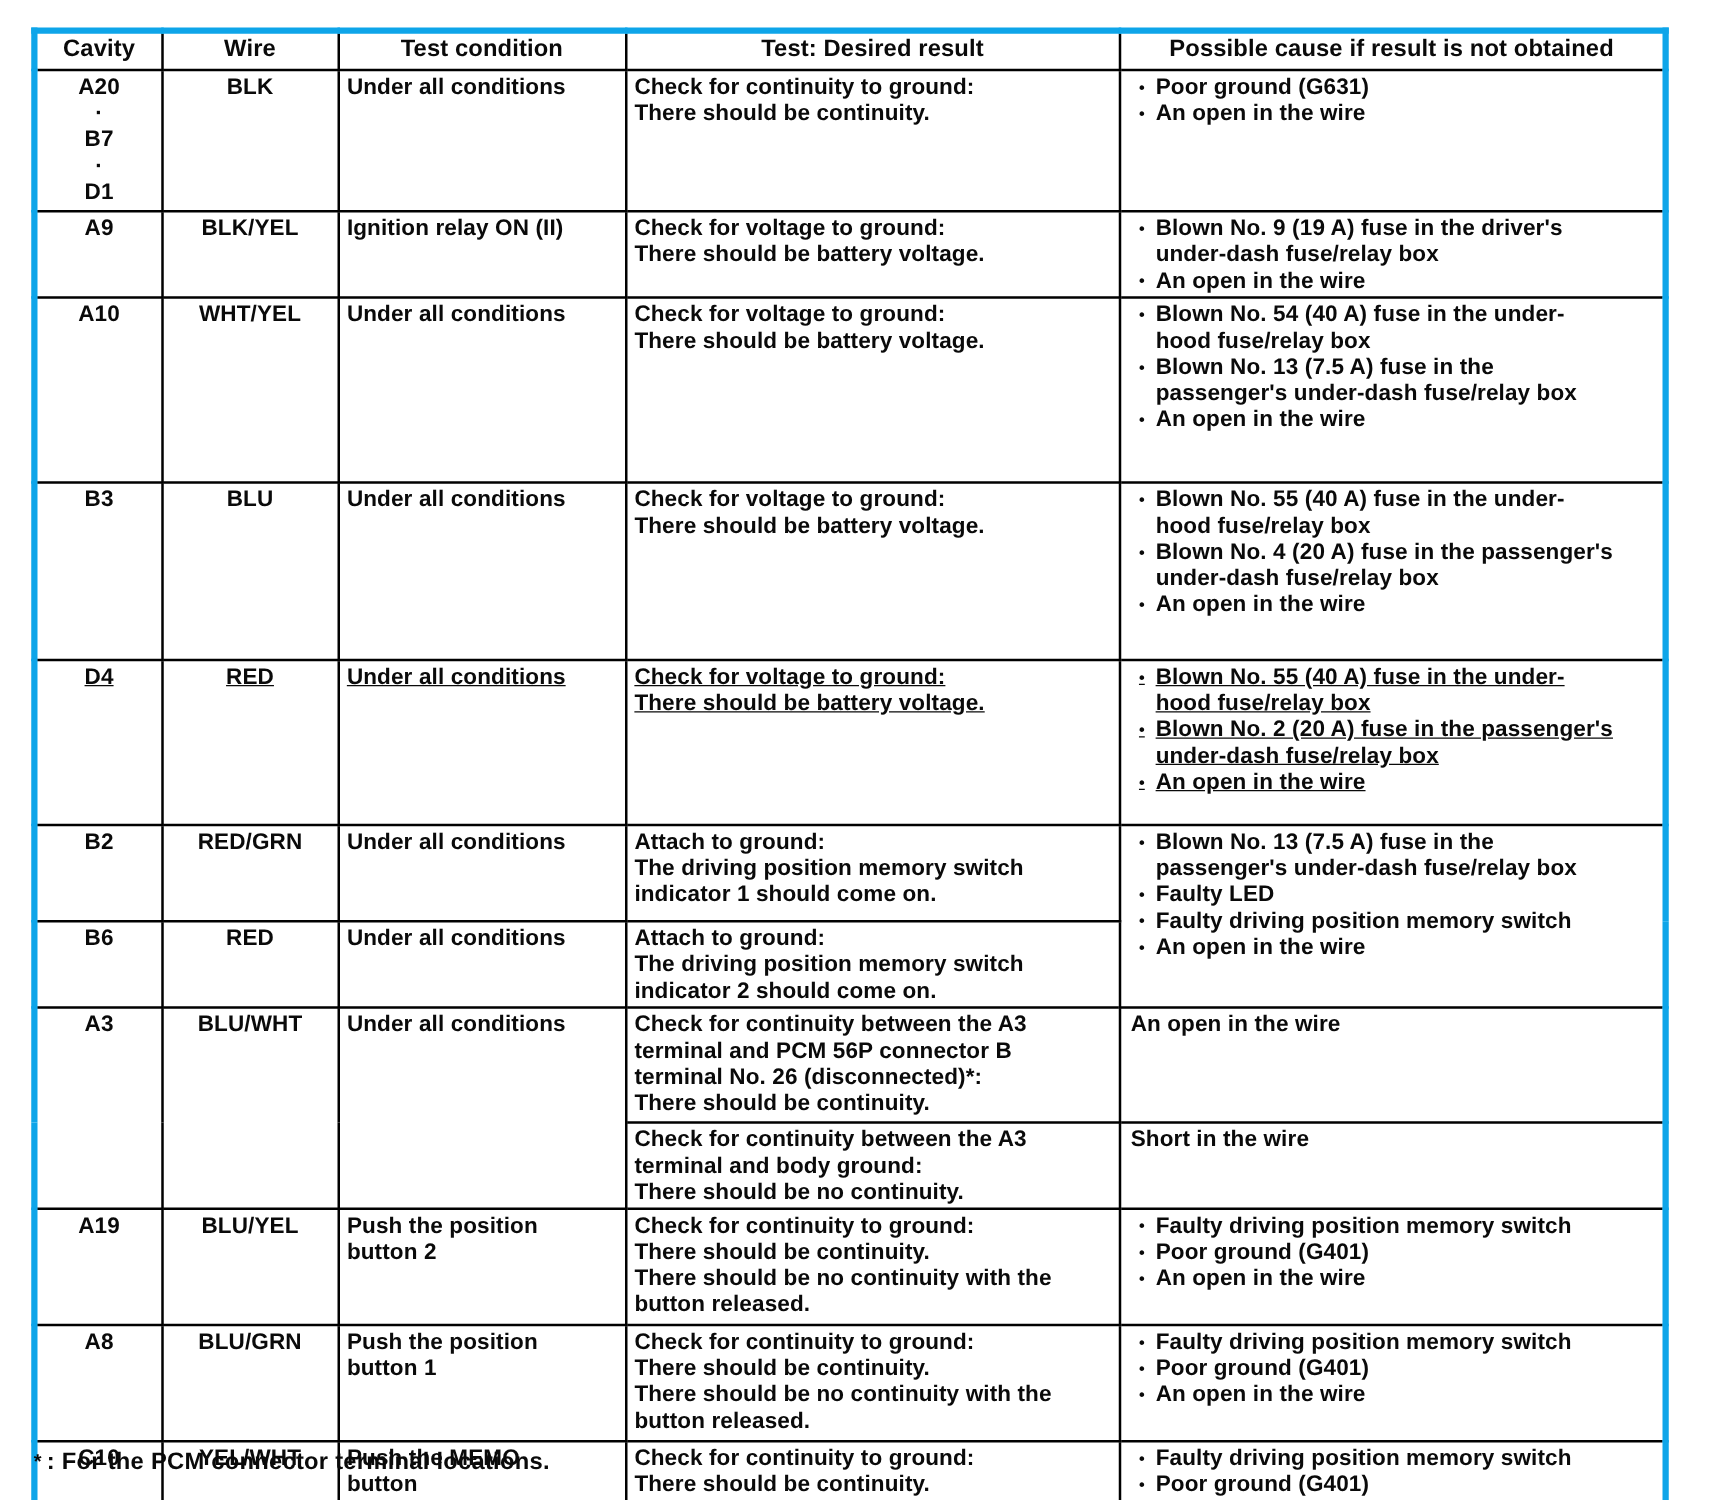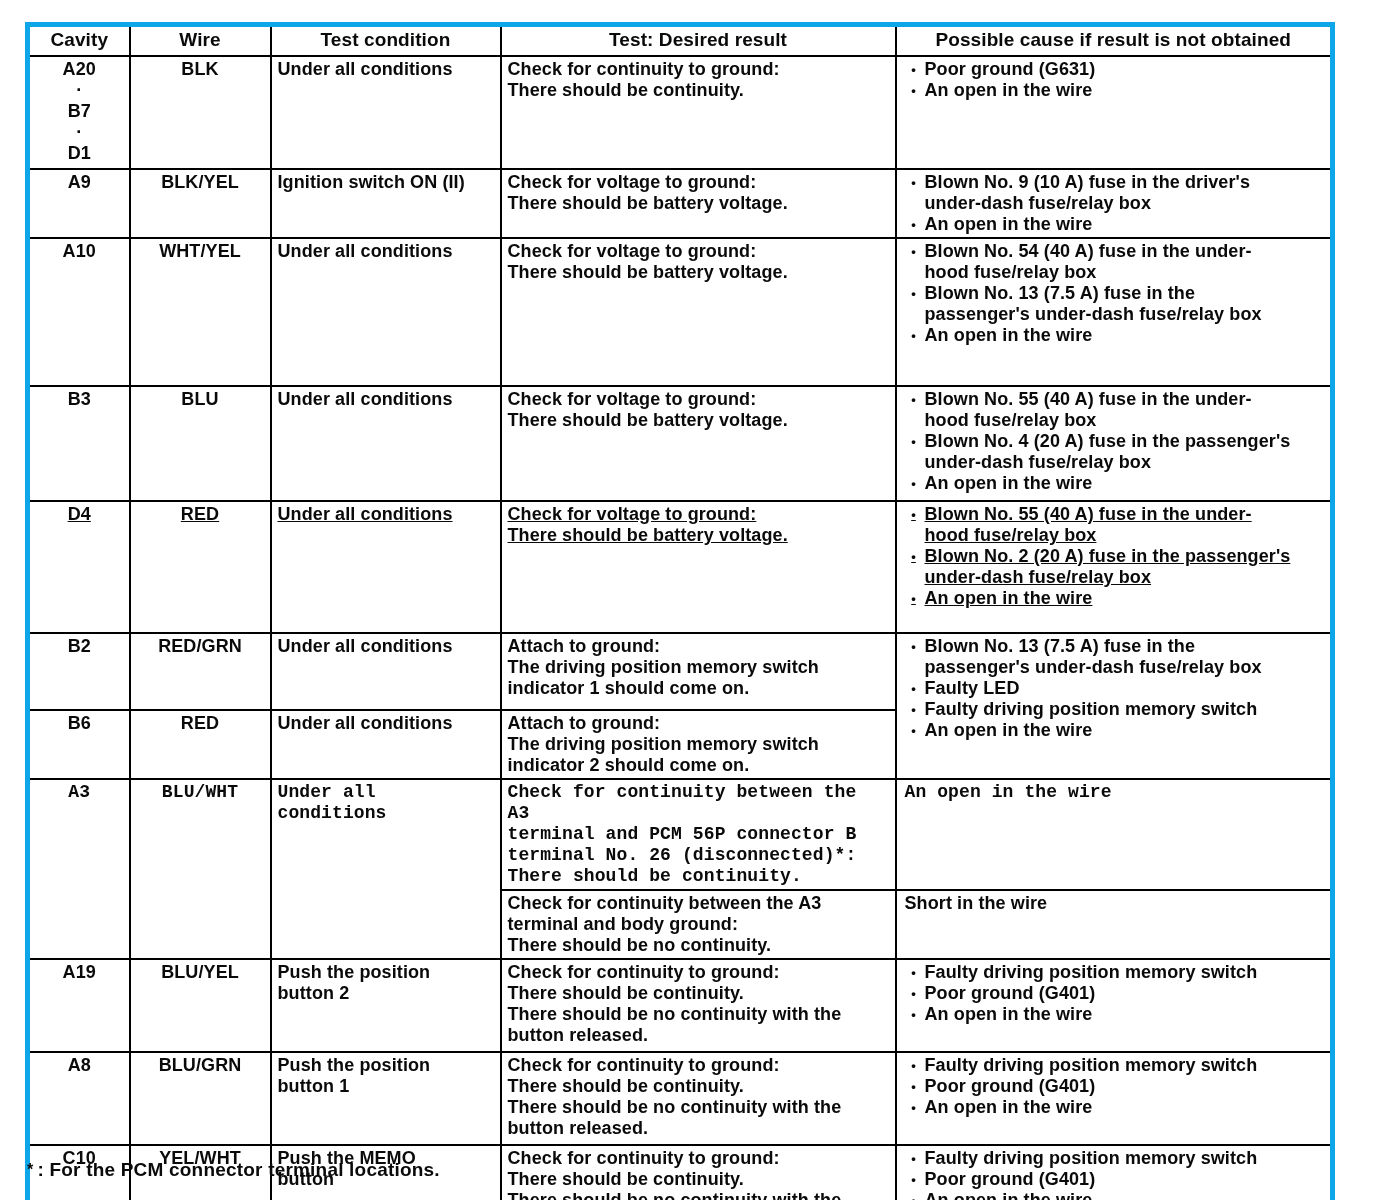--- a/index.html
+++ b/index.html
@@ -125,27 +125,27 @@
             </div>
             <div class="cause-item">
               <span class="bullet">•</span>
               <span class="cause-text">An open in the wire</span>
             </div>
           </td>
         </tr>
         <tr style="height: 63px;">
           <td class="c-cavity">A9</td>
           <td class="c-wire">BLK/YEL</td>
-          <td class="c-cond">Ignition switch ON (II)</td>
+          <td class="c-cond">Ignition relay ON (II)</td>
           <td class="c-test">Check for voltage to ground:
 There should be battery voltage.</td>
           <td class="c-cause">
             <div class="cause-item">
               <span class="bullet">•</span>
-              <span class="cause-text">Blown No. 9 (10 A) fuse in the driver's
+              <span class="cause-text">Blown No. 9 (19 A) fuse in the driver's
 under-dash fuse/relay box</span>
             </div>
             <div class="cause-item">
               <span class="bullet">•</span>
               <span class="cause-text">An open in the wire</span>
             </div>
           </td>
         </tr>
         <tr style="height: 148px;">
           <td class="c-cavity">A10</td>
@@ -163,21 +163,21 @@
               <span class="bullet">•</span>
               <span class="cause-text">Blown No. 13 (7.5 A) fuse in the
 passenger's under-dash fuse/relay box</span>
             </div>
             <div class="cause-item">
               <span class="bullet">•</span>
               <span class="cause-text">An open in the wire</span>
             </div>
           </td>
         </tr>
-        <tr style="height: 115px;">
+        <tr style="height: 142px;">
           <td class="c-cavity">B3</td>
           <td class="c-wire">BLU</td>
           <td class="c-cond">Under all conditions</td>
           <td class="c-test">Check for voltage to ground:
 There should be battery voltage.</td>
           <td class="c-cause">
             <div class="cause-item">
               <span class="bullet">•</span>
               <span class="cause-text">Blown No. 55 (40 A) fuse in the under-
 hood fuse/relay box</span>
@@ -244,21 +244,21 @@
           </td>
         </tr>
         <tr style="height: 68px;">
           <td class="c-cavity">B6</td>
           <td class="c-wire">RED</td>
           <td class="c-cond">Under all conditions</td>
           <td class="c-test">Attach to ground:
 The driving position memory switch
 indicator 2 should come on.</td>
         </tr>
-        <tr style="height: 92px; font-family: Liberation Mono, monospace;">
+        <tr style="height: 92px;">
           <td class="c-cavity" rowspan="2">A3</td>
           <td class="c-wire" rowspan="2">BLU/WHT</td>
           <td class="c-cond" rowspan="2">Under all conditions</td>
           <td class="c-test">Check for continuity between the A3
 terminal and PCM 56P connector B
 terminal No. 26 (disconnected)*:
 There should be continuity.</td>
           <td class="c-cause">
             <div class="cause-plain">An open in the wire</div>
           </td>

